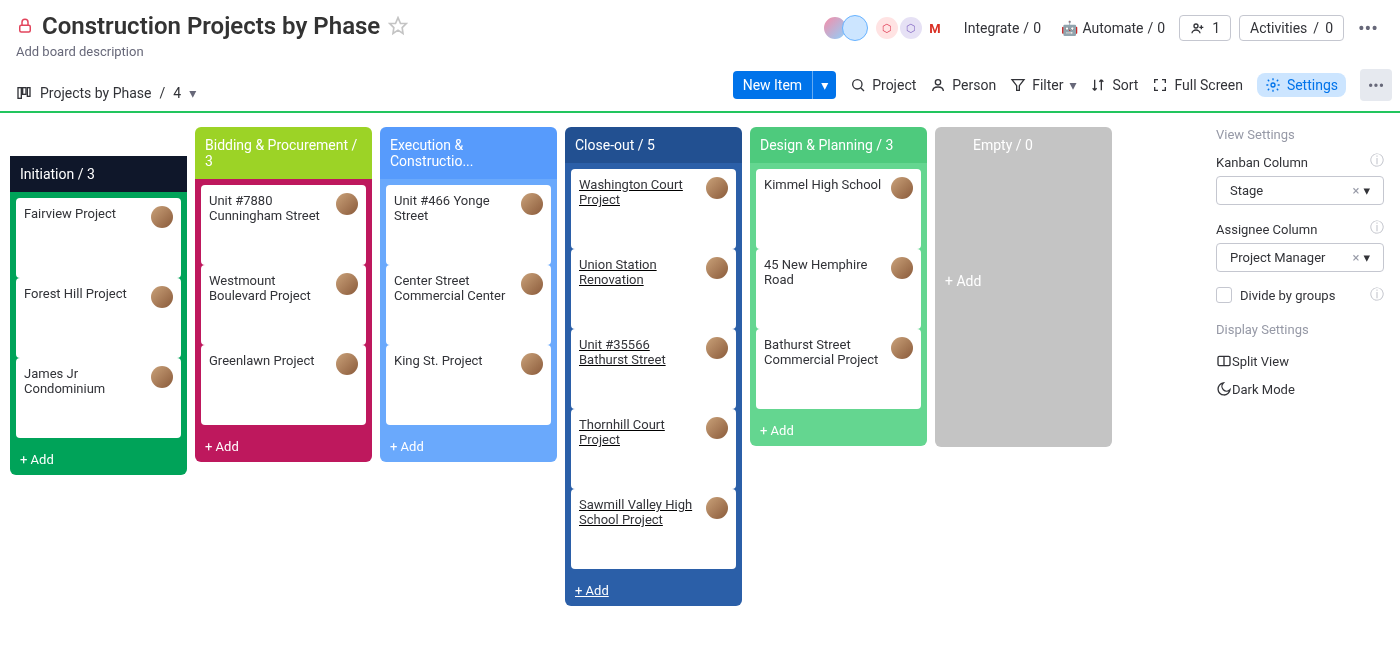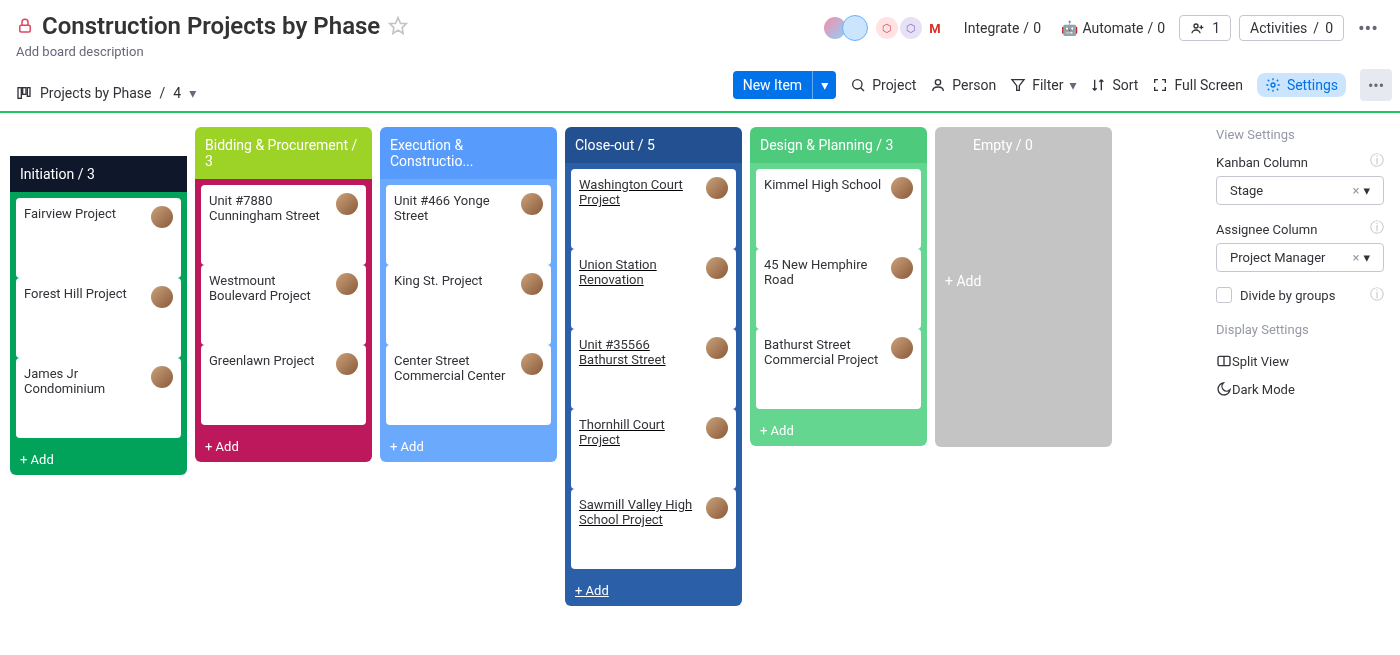--- a/index.html
+++ b/index.html
@@ -251,25 +251,25 @@
         <div class="add-row b-lime">+ Add</div>
       </div>
       <div class="col">
         <div class="col-header c-blue">Execution &amp; Constructio...</div>
         <div class="col-body b-blue">
           <div class="card">
             <div class="txt">Unit #466 Yonge Street</div>
             <div class="av-s"></div>
           </div>
           <div class="card">
+            <div class="txt">Center Street Commercial Center</div>
+            <div class="av-s"></div>
+          </div>
+          <div class="card">
             <div class="txt">King St. Project</div>
-            <div class="av-s"></div>
-          </div>
-          <div class="card">
-            <div class="txt">Center Street Commercial Center</div>
             <div class="av-s"></div>
           </div>
         </div>
         <div class="add-row b-blue">+ Add</div>
       </div>
       <div class="col">
         <div class="col-header c-navy">Close-out / 5</div>
         <div class="col-body b-navy">
           <div class="card">
             <div class="txt">Washington Court Project</div>

